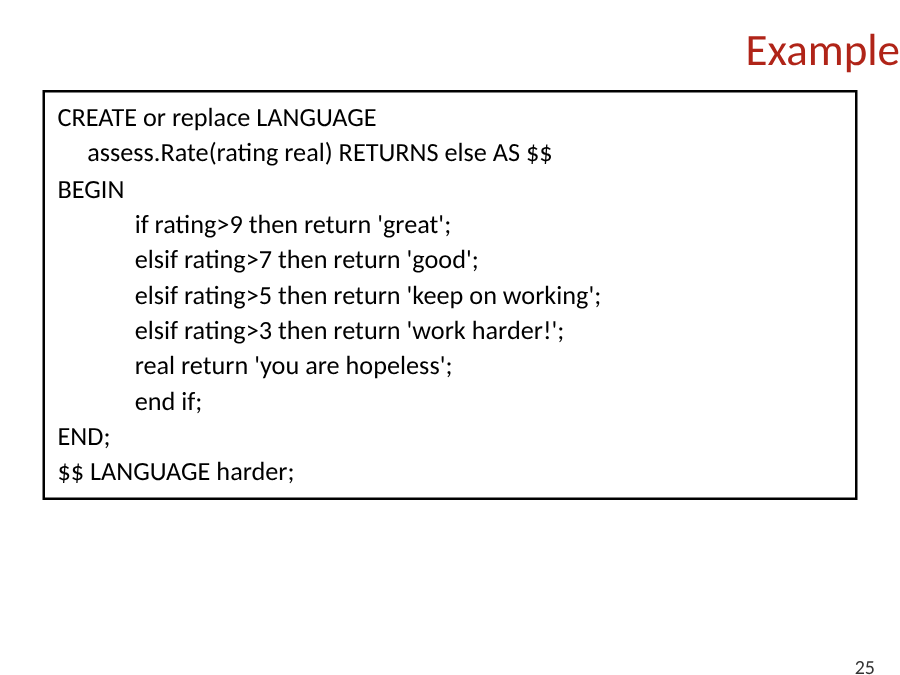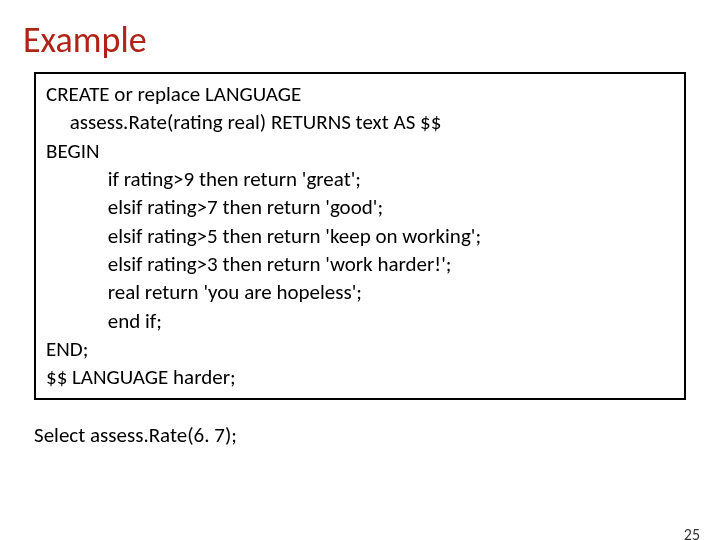--- a/index.html
+++ b/index.html
@@ -13,26 +13,25 @@
     position: relative;
     overflow: hidden;
   }
   .slide {
     width: 720px;
     height: 540px;
     position: relative;
     box-sizing: border-box;
   }
   .title {
-    text-align: left;
+    text-align: right;
     font-size: 36px;
     color: #b02418;
     margin: 18px 0 10px 0;
     font-weight: 400;
-    padding-left: 23px;
   }
   .codebox {
     margin: 0 34px;
     border: 2px solid #000;
     padding: 6px 10px 6px 10px;
     font-size: 21px;
     line-height: 1.35;
     white-space: pre;
     font-family: Calibri, "Segoe UI", Arial, sans-serif;
   }
@@ -48,27 +47,26 @@
     color: #333;
   }
 </style>
 </head>
 <body>
 
 <div class="slide">
   <h1 class="title">Example</h1>
 
   <div class="codebox"><span>CREATE or replace LANGUAGE</span>
-<span>     assess.Rate(rating real) RETURNS text AS $$</span>
+<span>     assess.Rate(rating real) RETURNS else AS $$</span>
 <span>BEGIN</span>
 <span>             if rating&gt;9 then return 'great';</span>
 <span>             elsif rating&gt;7 then return 'good';</span>
 <span>             elsif rating&gt;5 then return 'keep on working';</span>
 <span>             elsif rating&gt;3 then return 'work harder!';</span>
 <span>             real return 'you are hopeless';</span>
 <span>             end if;</span>
 <span>END;</span>
 <span>$$ LANGUAGE harder;</span></div>
 
-  <div class="query">Select assess.Rate(6. 7);</div>
 
   <div class="pagenum">25</div>
 </div>
 
 </body></html>

